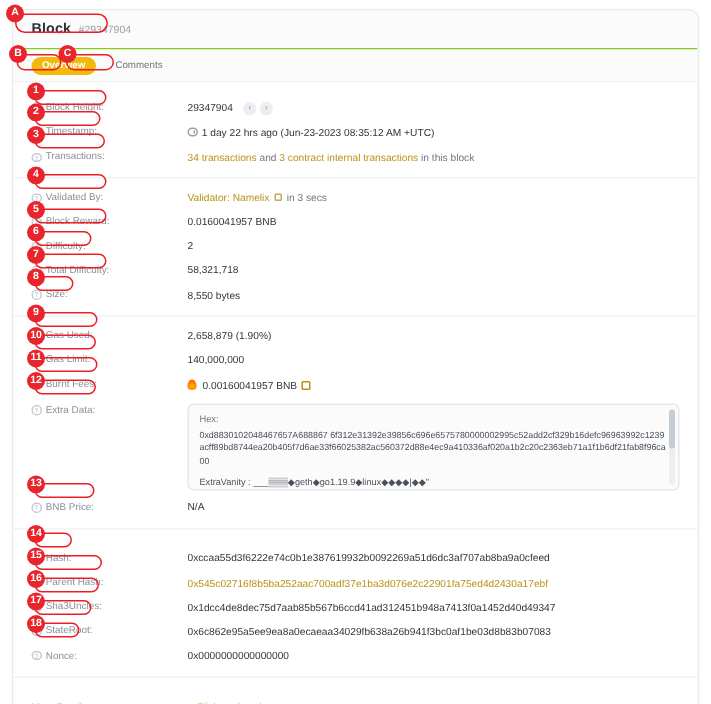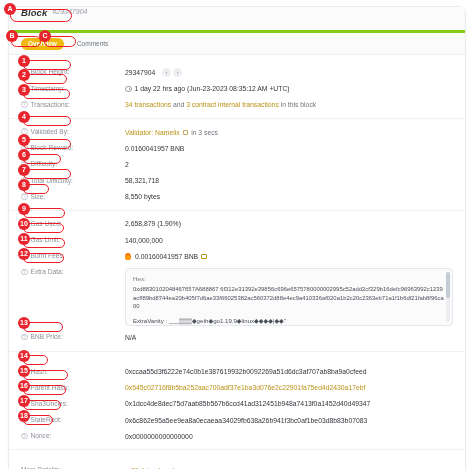--- a/index.html
+++ b/index.html
@@ -25,25 +25,24 @@
     border: 1px solid #e9ecef;
     border-radius: 7px;
     box-shadow: 0 1px 3px rgba(0,0,0,.045);
     overflow: hidden;
   }
 
   
   .page-head {
     height: 26px;
     display: flex;
-    align-items: flex-start;
+    align-items: center;
     padding: 0 12px;
     background: #fbfbfc;
-    border-bottom: 3px solid #84cc16;
-    font-style: italic;
+    border-bottom: 1px solid #84cc16;
   }
   .page-head .title {
     font-size: 9.5px;
     font-weight: bold;
     color: #2f3336;
     letter-spacing: .1px;
   }
   .page-head .blocknum {
     font-size: 7px;
     color: #9aa0a6;

